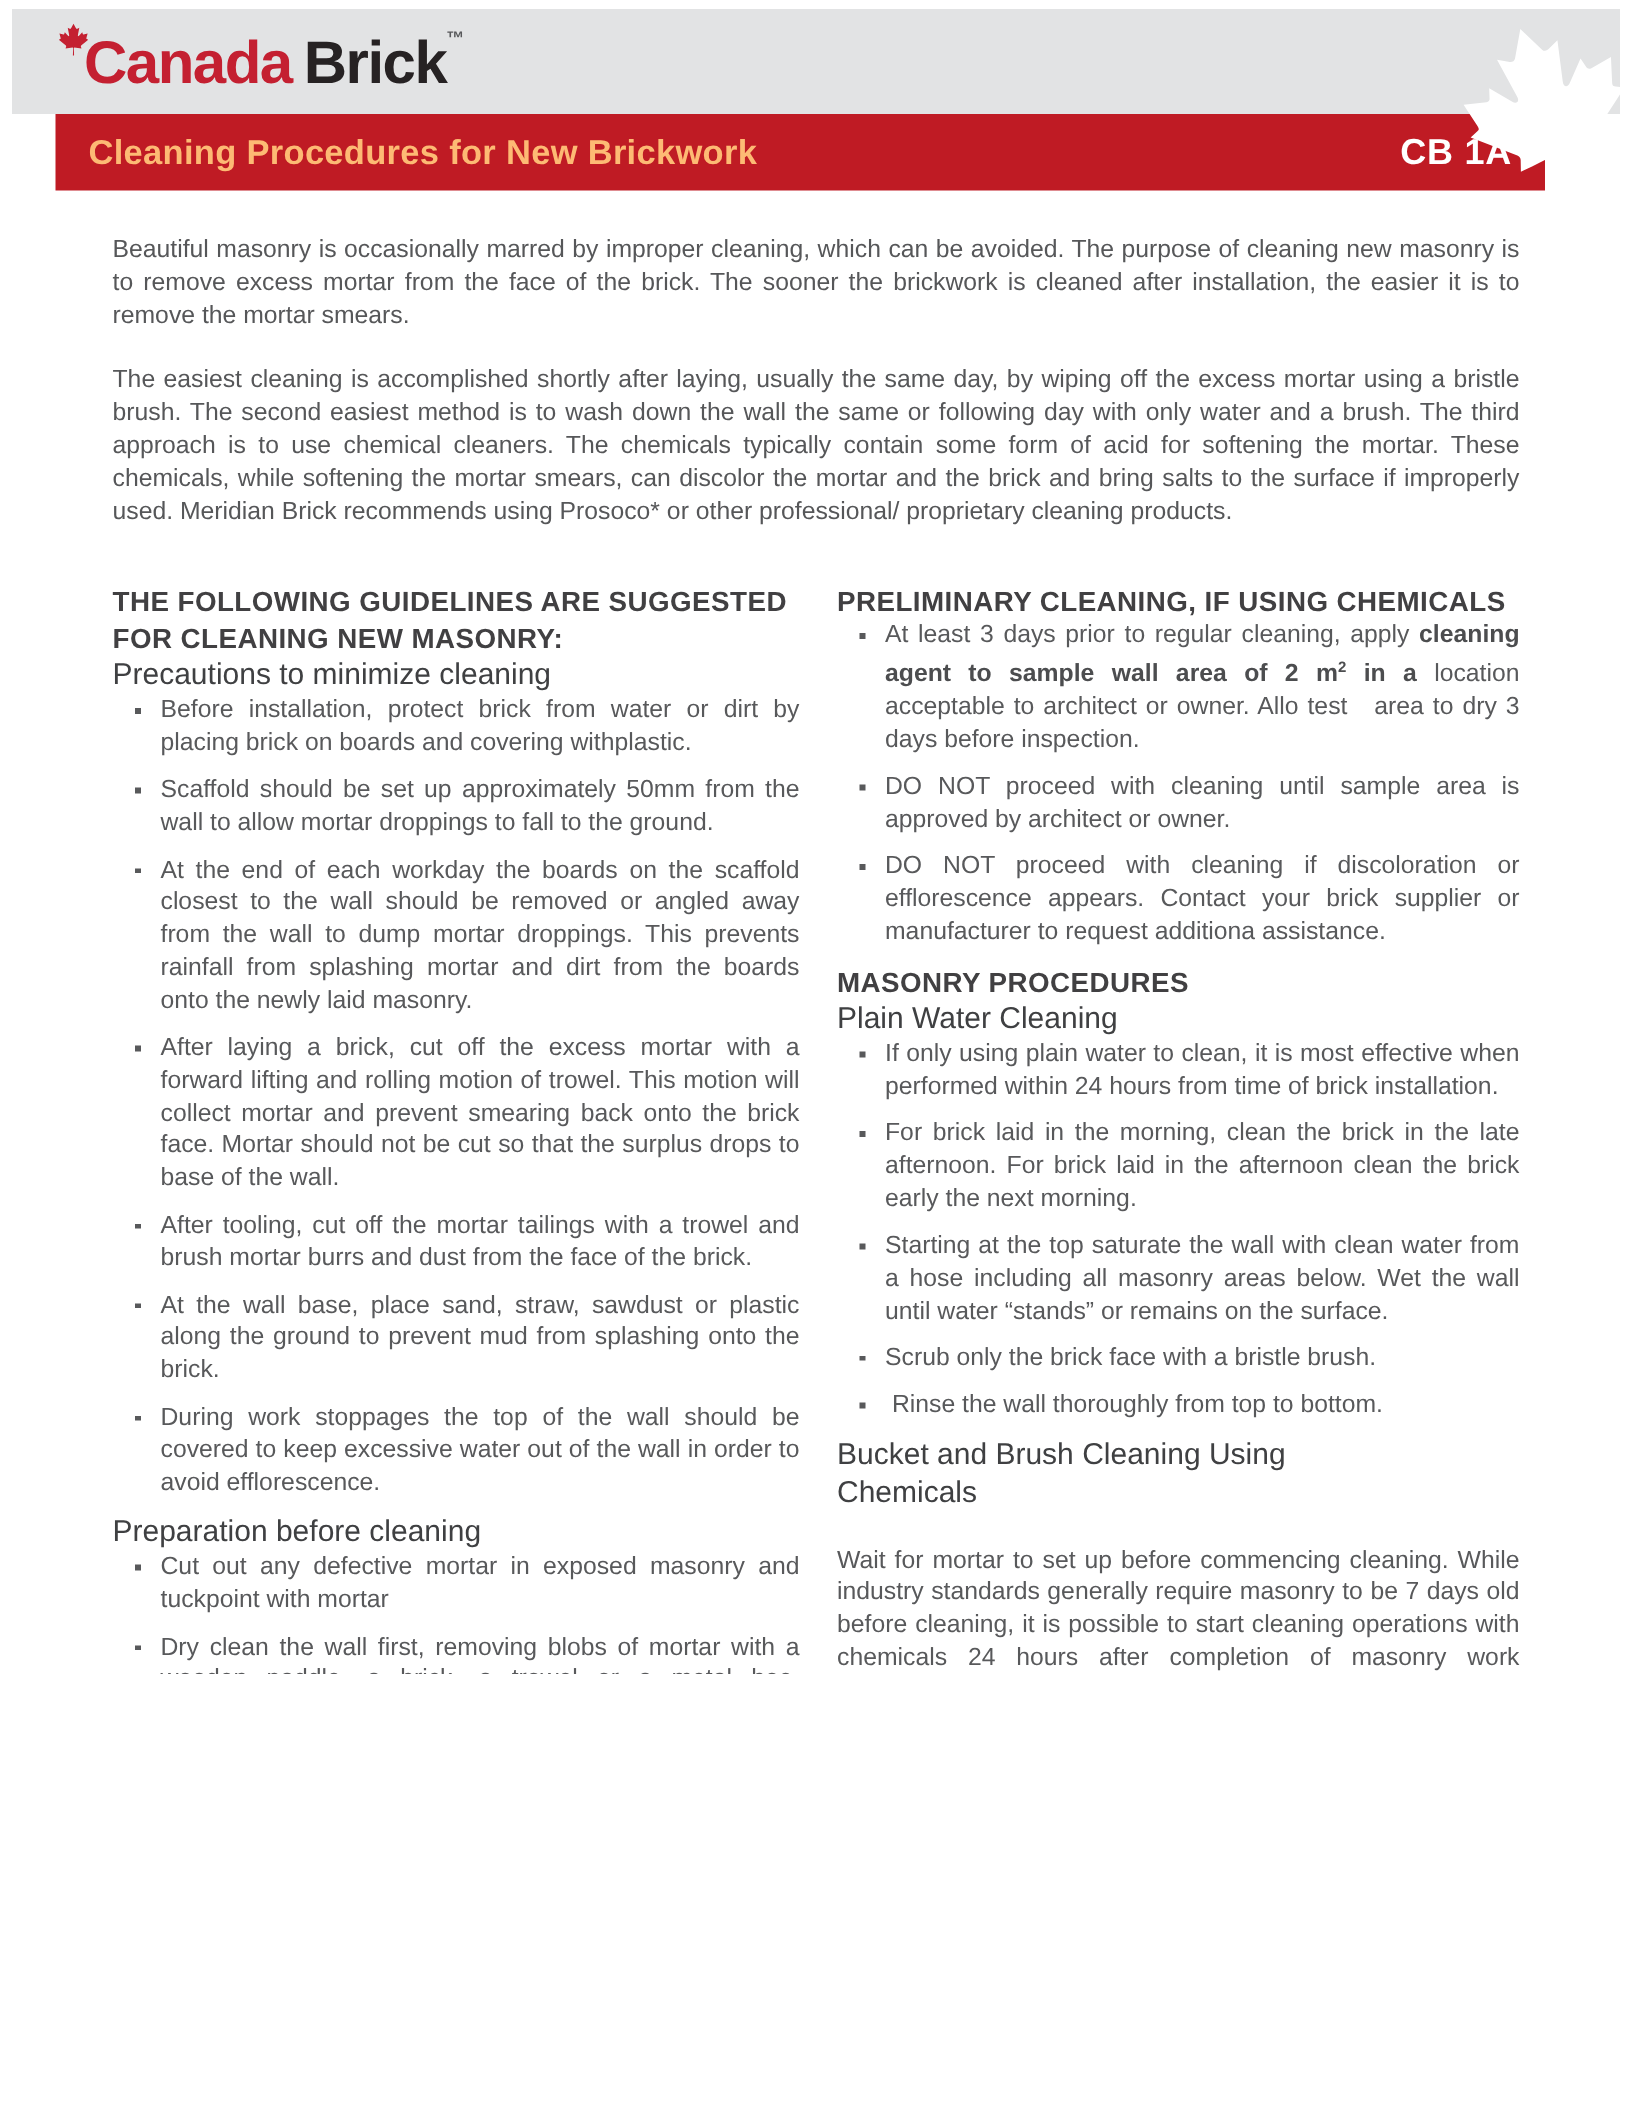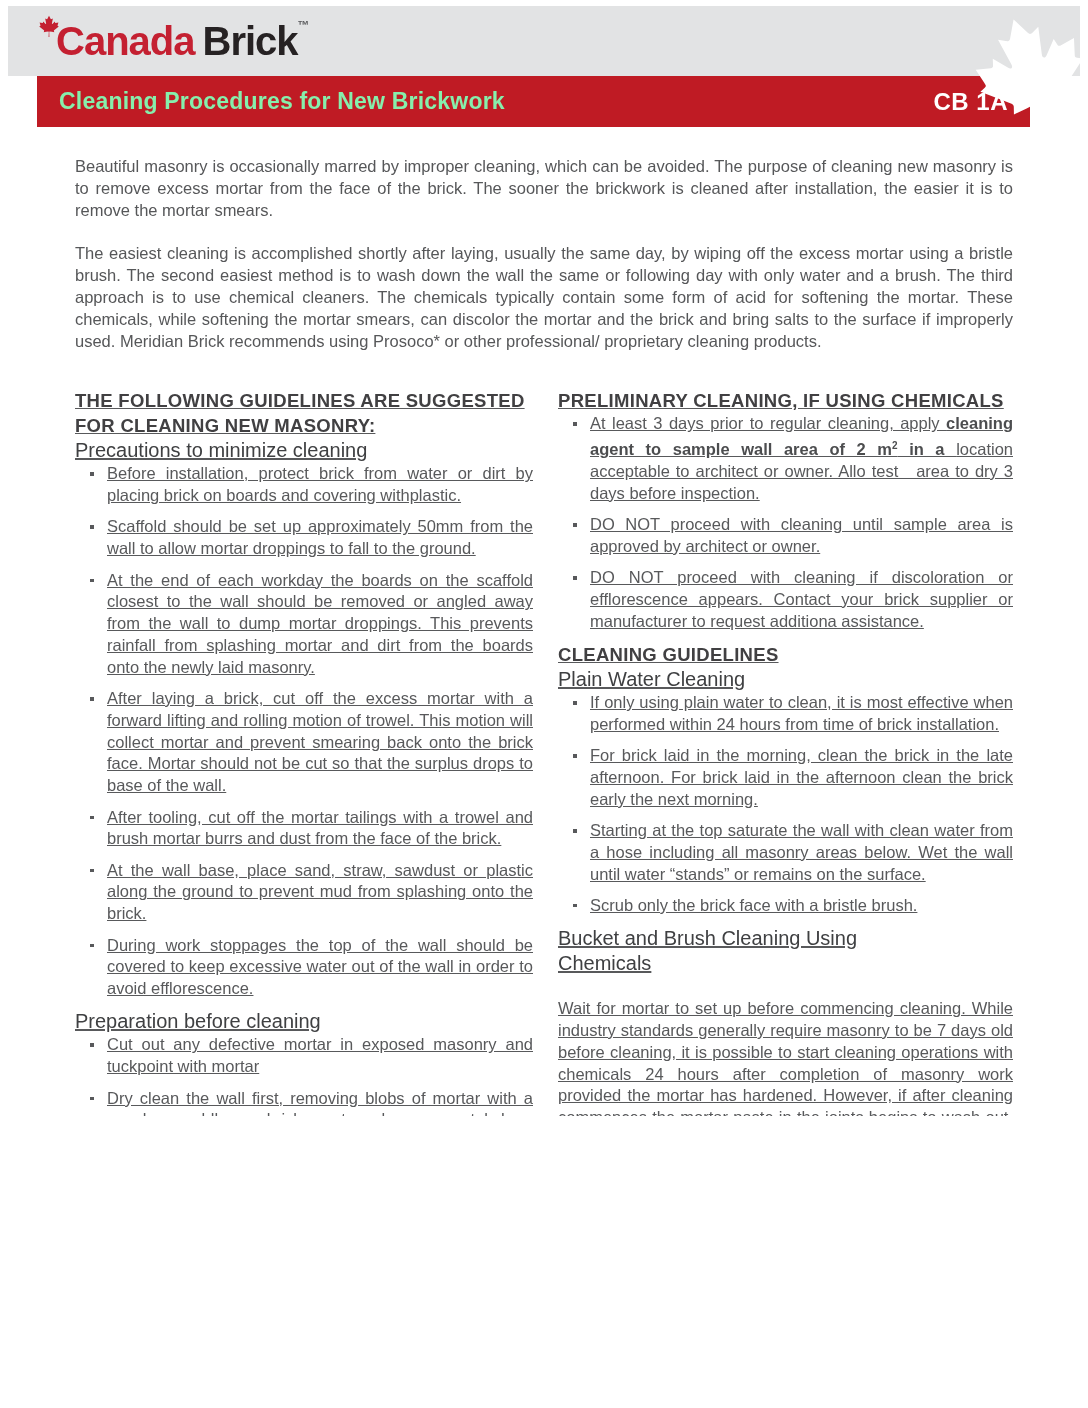--- a/index.html
+++ b/index.html
@@ -23,35 +23,35 @@
   .logo .leaf-small{position:absolute;left:-22px;top:-4px;width:30px;height:30px;}
   .logo .canada{color:#c42031;}
   .logo .brick{color:#262223;margin-left:8px;}
   .logo .tm{color:#58595b;font-size:12px;font-weight:bold;vertical-align:26px;letter-spacing:0;}
   .banner{
     position:absolute;left:37px;top:76px;width:993px;height:51px;
     background:#bf1b24;z-index:2;
     display:flex;align-items:center;justify-content:space-between;
     padding:0 22px;box-sizing:border-box;
   }
-  .banner .title{color:#86efac;font-weight:bold;font-size:23px;letter-spacing:0.2px;}
+  .banner .title{color:#fdba74;font-weight:bold;font-size:23px;letter-spacing:0.2px;}
   .banner .code{color:#ffffff;font-weight:bold;font-size:24px;letter-spacing:0.5px;}
   .leaf-big{
     position:absolute;right:-28px;top:6px;width:160px;height:165px;z-index:3;
     transform:rotate(-18deg);
   }
   
   .content{
     position:absolute;left:75px;top:156px;width:938px;z-index:1;
   }
   .intro p{
     margin:0 0 22px 0;
     font-size:16.5px;line-height:21.8px;text-align:justify;color:#565759;
   }
-  .cols{display:flex;gap:25px;margin-top:36px;text-decoration:underline;}
+  .cols{display:flex;gap:25px;margin-top:36px;}
   .col-left{width:458px;flex:none;}
   .col-right{width:455px;flex:none;}
   h2.sec{
     margin:0;color:#414042;font-size:18.5px;font-weight:bold;
     line-height:25px;letter-spacing:0.3px;
   }
   h3.sub{
     margin:0;color:#3f4042;font-size:20px;font-weight:normal;line-height:25px;
   }
   ul.blist{list-style:none;margin:0;padding:0;}
@@ -187,41 +187,45 @@
           <li>
             <span class="marker"></span>
             <span>DO NOT proceed with cleaning until sample area is approved by architect or owner.</span>
           </li>
           <li>
             <span class="marker"></span>
             <span>DO NOT proceed with cleaning if discoloration or efflorescence appears. Contact your brick supplier or manufacturer to request additiona assistance.</span>
           </li>
         </ul>
 
-        <h2 class="sec mt34">CLEANING GUIDELINES</h2>
+        <h2 class="sec mt34">MASONRY PROCEDURES</h2>
 
         <h3 class="sub mt26">Plain Water Cleaning</h3>
 
         <ul class="blist mt20">
 
         <li>
             <span class="marker"></span>
             <span>If only using plain water to clean, it is most effective when performed within 24 hours from time of brick installation.</span>
           </li>
             <li>
             <span class="marker"></span>
             <span>For brick laid in the morning, clean the brick in the late afternoon. For brick laid in the afternoon clean the brick early the next morning.</span>
           </li>
             <li>
             <span class="marker"></span>
             <span>Starting at the top saturate the wall with clean water from a hose including all masonry areas below. Wet the wall until water “stands” or remains on the surface.</span>
           </li>
             <li>
             <span class="marker"></span>
             <span>Scrub only the brick face with a bristle brush.</span>
+          </li>
+            <li>
+            <span class="marker"></span>
+            <span>&nbsp;Rinse the wall thoroughly from top to bottom.</span>
           </li>
           </ul>
 
         <h3 class="sub mt40">
           <span>Bucket and Brush Cleaning Using</span><br>
           <span>Chemicals</span>
         </h3>
 
         <p class="closing">Wait for mortar to set up before commencing cleaning. While industry standards generally require masonry to be 7 days old before cleaning, it is possible to start cleaning operations with chemicals 24 hours after completion of masonry work provided the mortar has hardened. However, if after cleaning commences the mortar paste in the joints begins to wash out, then cleaning should be stopped for several more days. For best results, cleaning should be carried out within 30 days after work is completed.</p>
       </div>

